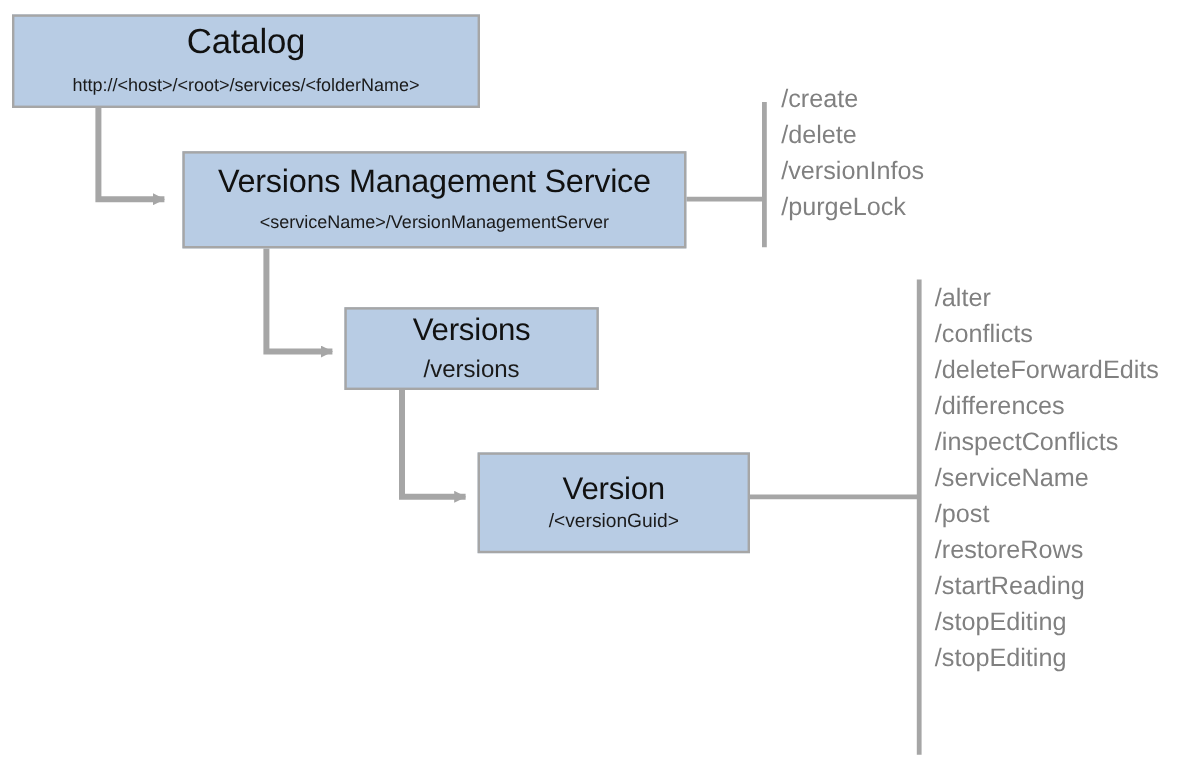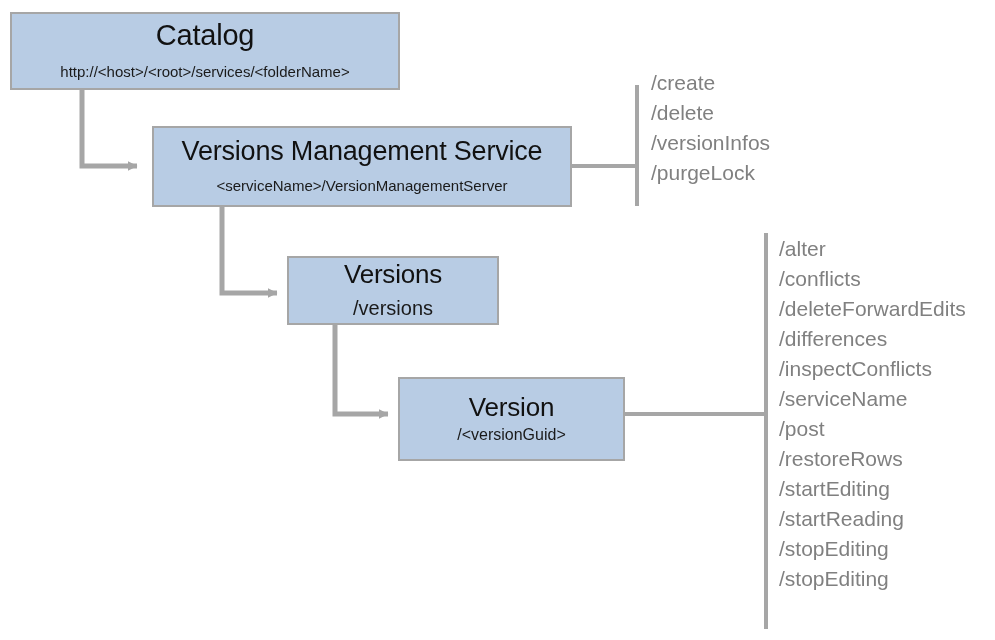--- a/index.html
+++ b/index.html
@@ -134,19 +134,18 @@
 
   <div class="op-list" id="ops-version" style="left:779px; top:234px;">
     <span class="op-item">/alter</span>
     <span class="op-item">/conflicts</span>
     <span class="op-item">/deleteForwardEdits</span>
     <span class="op-item">/differences</span>
     <span class="op-item">/inspectConflicts</span>
     <span class="op-item">/serviceName</span>
     <span class="op-item">/post</span>
     <span class="op-item">/restoreRows</span>
-    <span class="op-item">/startEditing</span>
     <span class="op-item">/startReading</span>
     <span class="op-item">/stopEditing</span>
     <span class="op-item">/stopEditing</span>
   </div>
 
 </div>
 
 </body></html>

